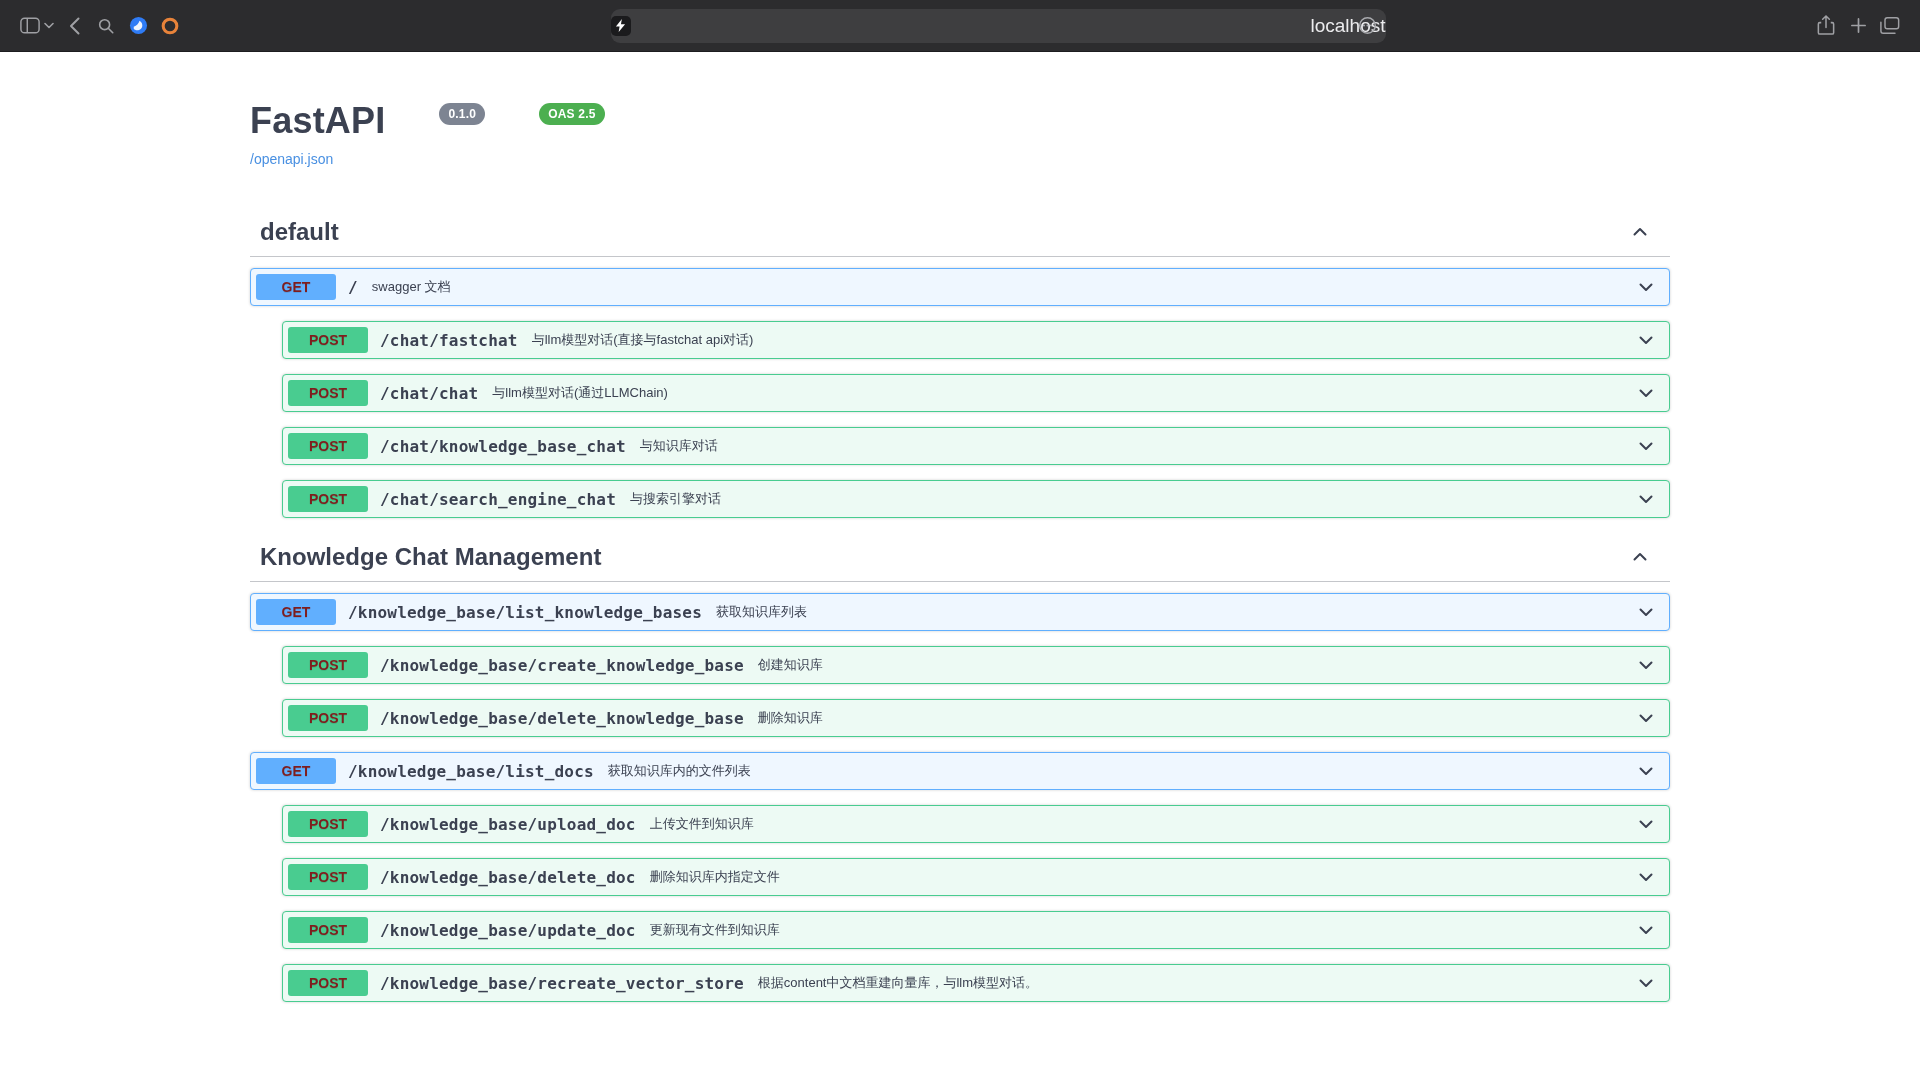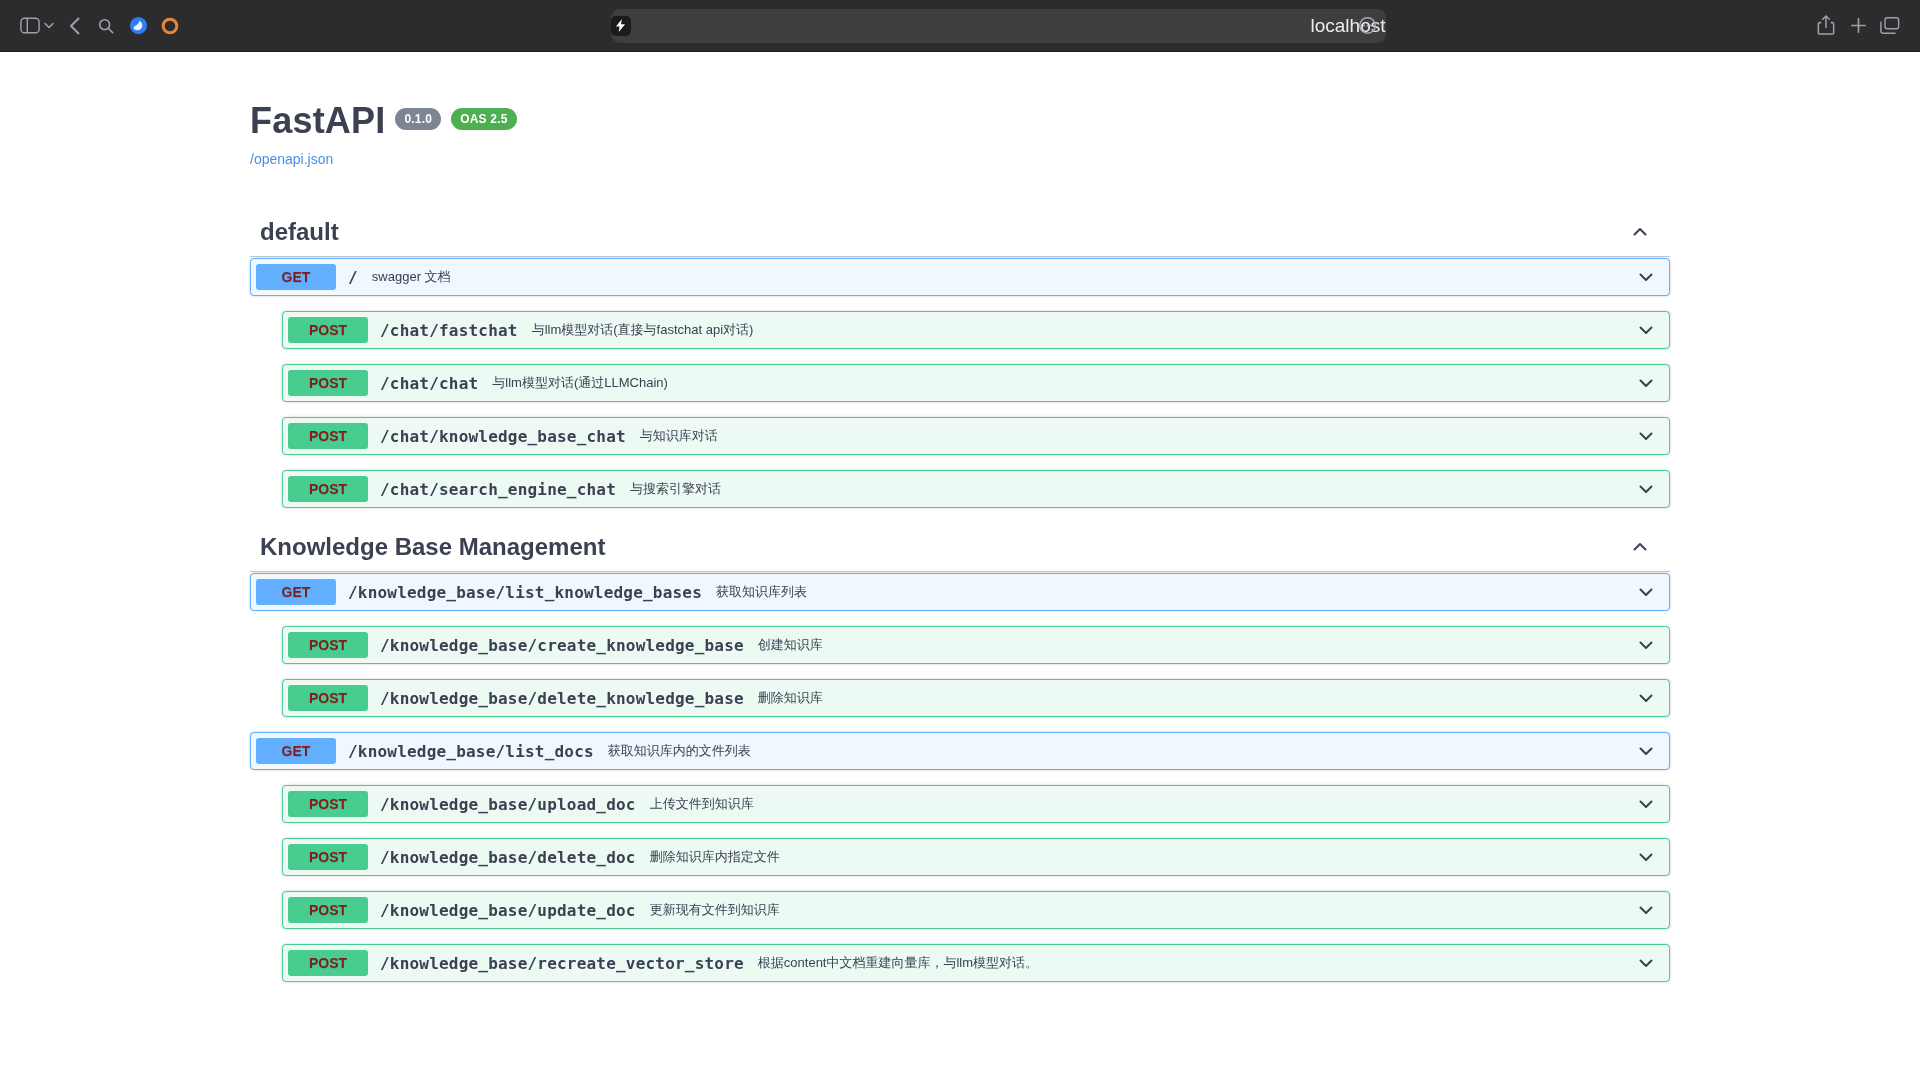--- a/index.html
+++ b/index.html
@@ -43,24 +43,25 @@
     position: absolute; right: 9px; top: 0; bottom: 0;
     display: flex; align-items: center;
     color: #a9aaae;
   }
 
   
   .content { width: 1460px; margin: 0 auto; padding: 0 20px; }
 
   .info { margin: 48px 0 40px; }
   .api-title {
-    display: flex; align-items: center;
+    display: flex; align-items: flex-start;
     font-size: 36px; font-weight: 700;
     color: var(--color-heading, #3b4151);
     letter-spacing: 0.2px;
+    gap: 44px;
   }
   .badge {
     font-size: 12px; font-weight: 700; color: #fff;
     border-radius: 57px; padding: 4px 9px;
     margin-left: 10px; position: relative; top: -8px;
     letter-spacing: 0.2px;
     margin-top: 11px;
   }
   .badge.ver { background: var(--color-version-badge-bg, #7d8492); }
   .badge.oas { background: var(--color-oas-badge-bg, #4caf50); }
@@ -68,21 +69,21 @@
     display: inline-block; margin-top: 9px;
     font-size: 14px; color: var(--color-link, #4990e2);
     text-decoration: none; cursor: pointer;
   }
 
   .tag-section { margin-bottom: 5px; }
   .tag-header {
     display: flex; align-items: center;
     padding: 10px 20px 10px 10px;
     border-bottom: 1px solid rgba(59,65,81,.3);
-    margin-bottom: 1px;
+    margin-bottom: 11px;
     cursor: pointer;
   }
   .tag-title {
     font-size: 24px; font-weight: 700;
     color: var(--color-heading, #3b4151);
   }
   .tag-arrow { margin-left: auto; display: flex; }
 
   .opblock {
     display: flex; align-items: center;
@@ -267,21 +268,21 @@
           <span class="desc">与搜索引擎对话</span>
           <span class="op-arrow">
             <svg width="20" height="20" viewBox="0 0 20 20">
               <path d="M4.5 7.5 10 13l5.5-5.5" fill="none" stroke="#3b4151" stroke-width="2" stroke-linecap="round" stroke-linejoin="round"></path>
             </svg>
           </span>
         </div>
       </section>
       <section class="tag-section">
         <div class="tag-header">
-          <span class="tag-title">Knowledge Base Management</span>
+          <span class="tag-title">Knowledge Chat Management</span>
           <span class="tag-arrow">
             <svg width="20" height="20" viewBox="0 0 20 20">
               <path d="M4.5 12.5 10 7l5.5 5.5" fill="none" stroke="#3b4151" stroke-width="2" stroke-linecap="round" stroke-linejoin="round"></path>
             </svg>
           </span>
         </div>
         <div class="opblock get">
           <span class="method get">GET</span>
           <span class="path">/knowledge_base/list_knowledge_bases</span>
           <span class="desc">获取知识库列表</span>

